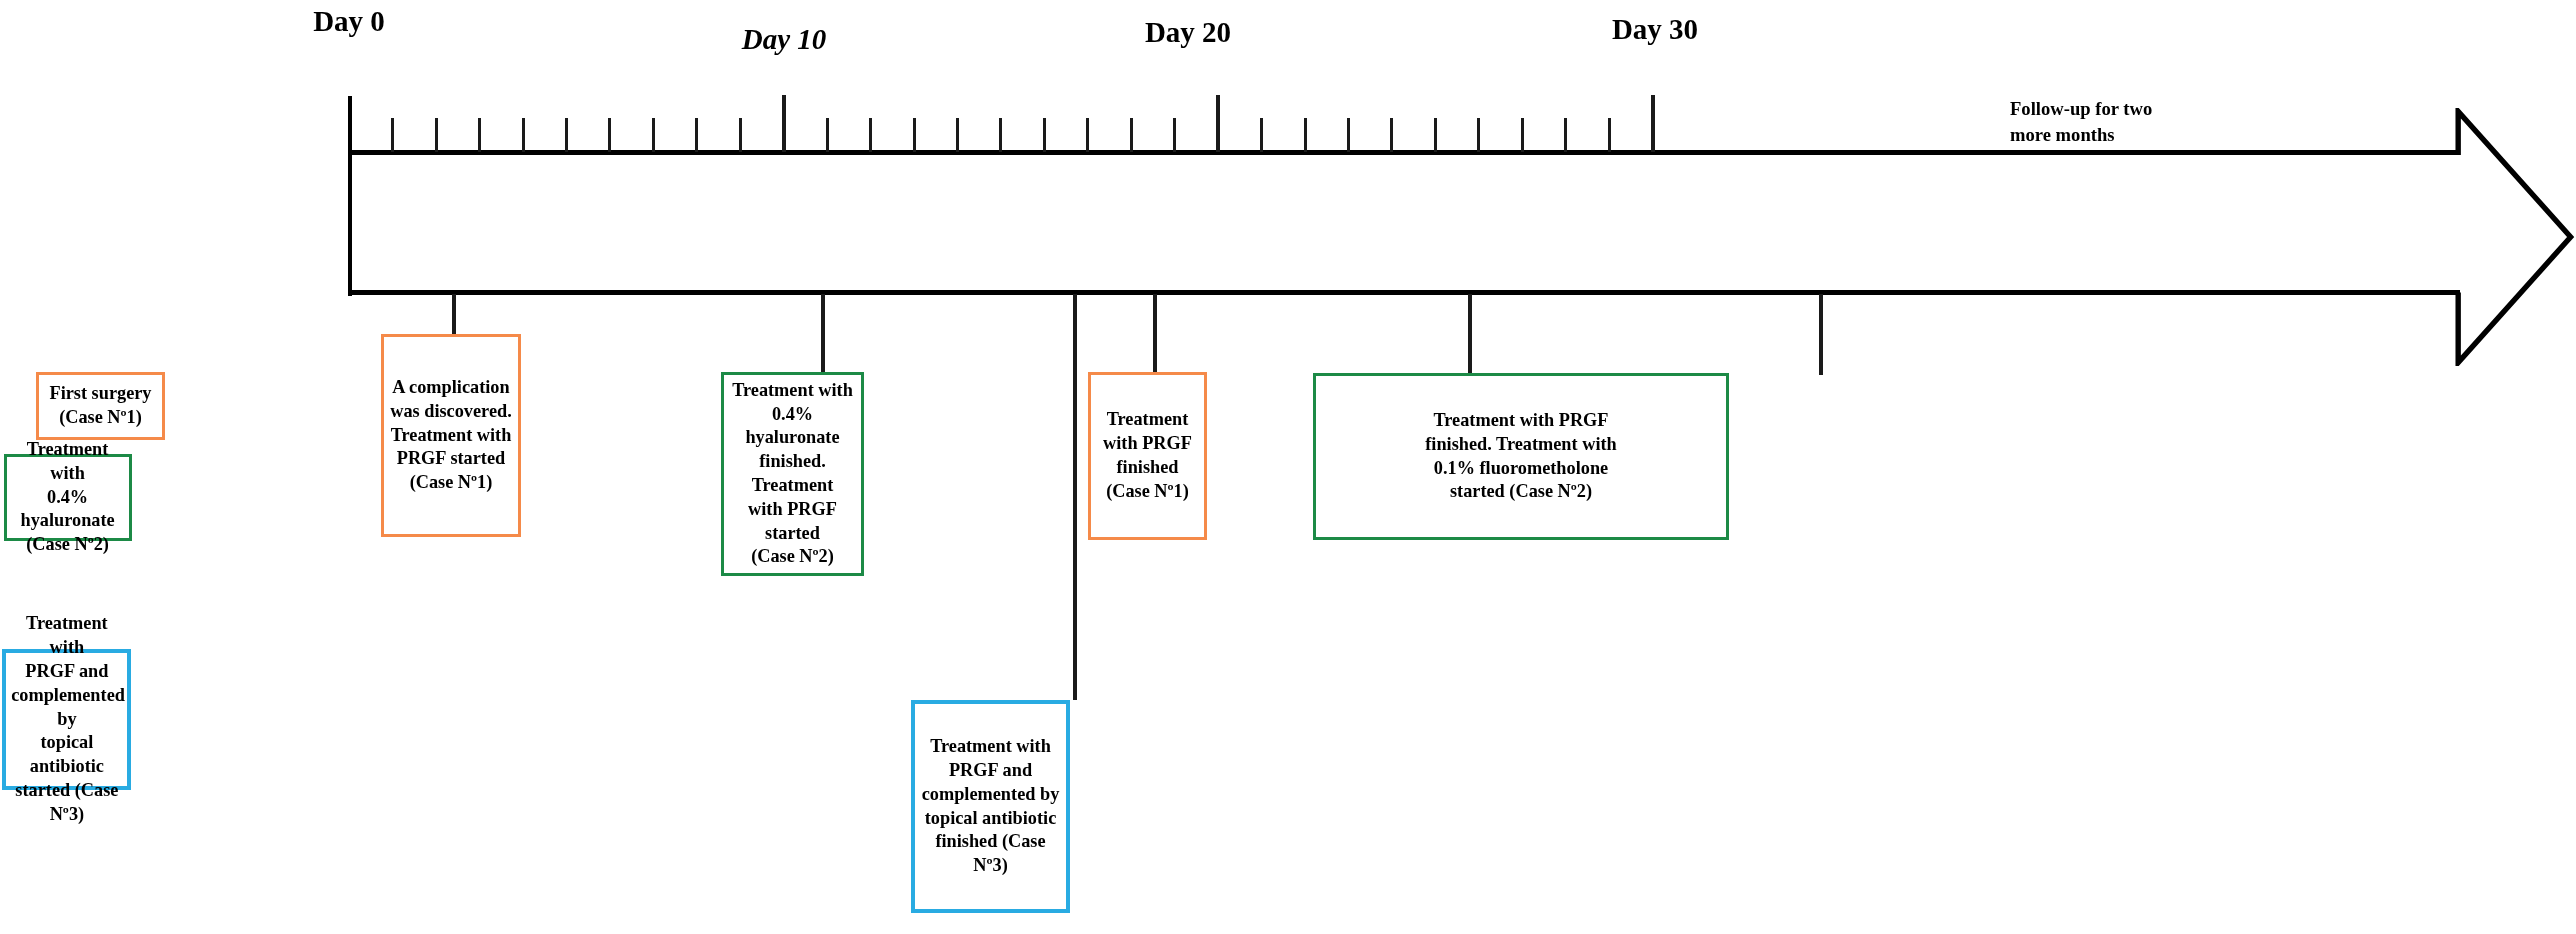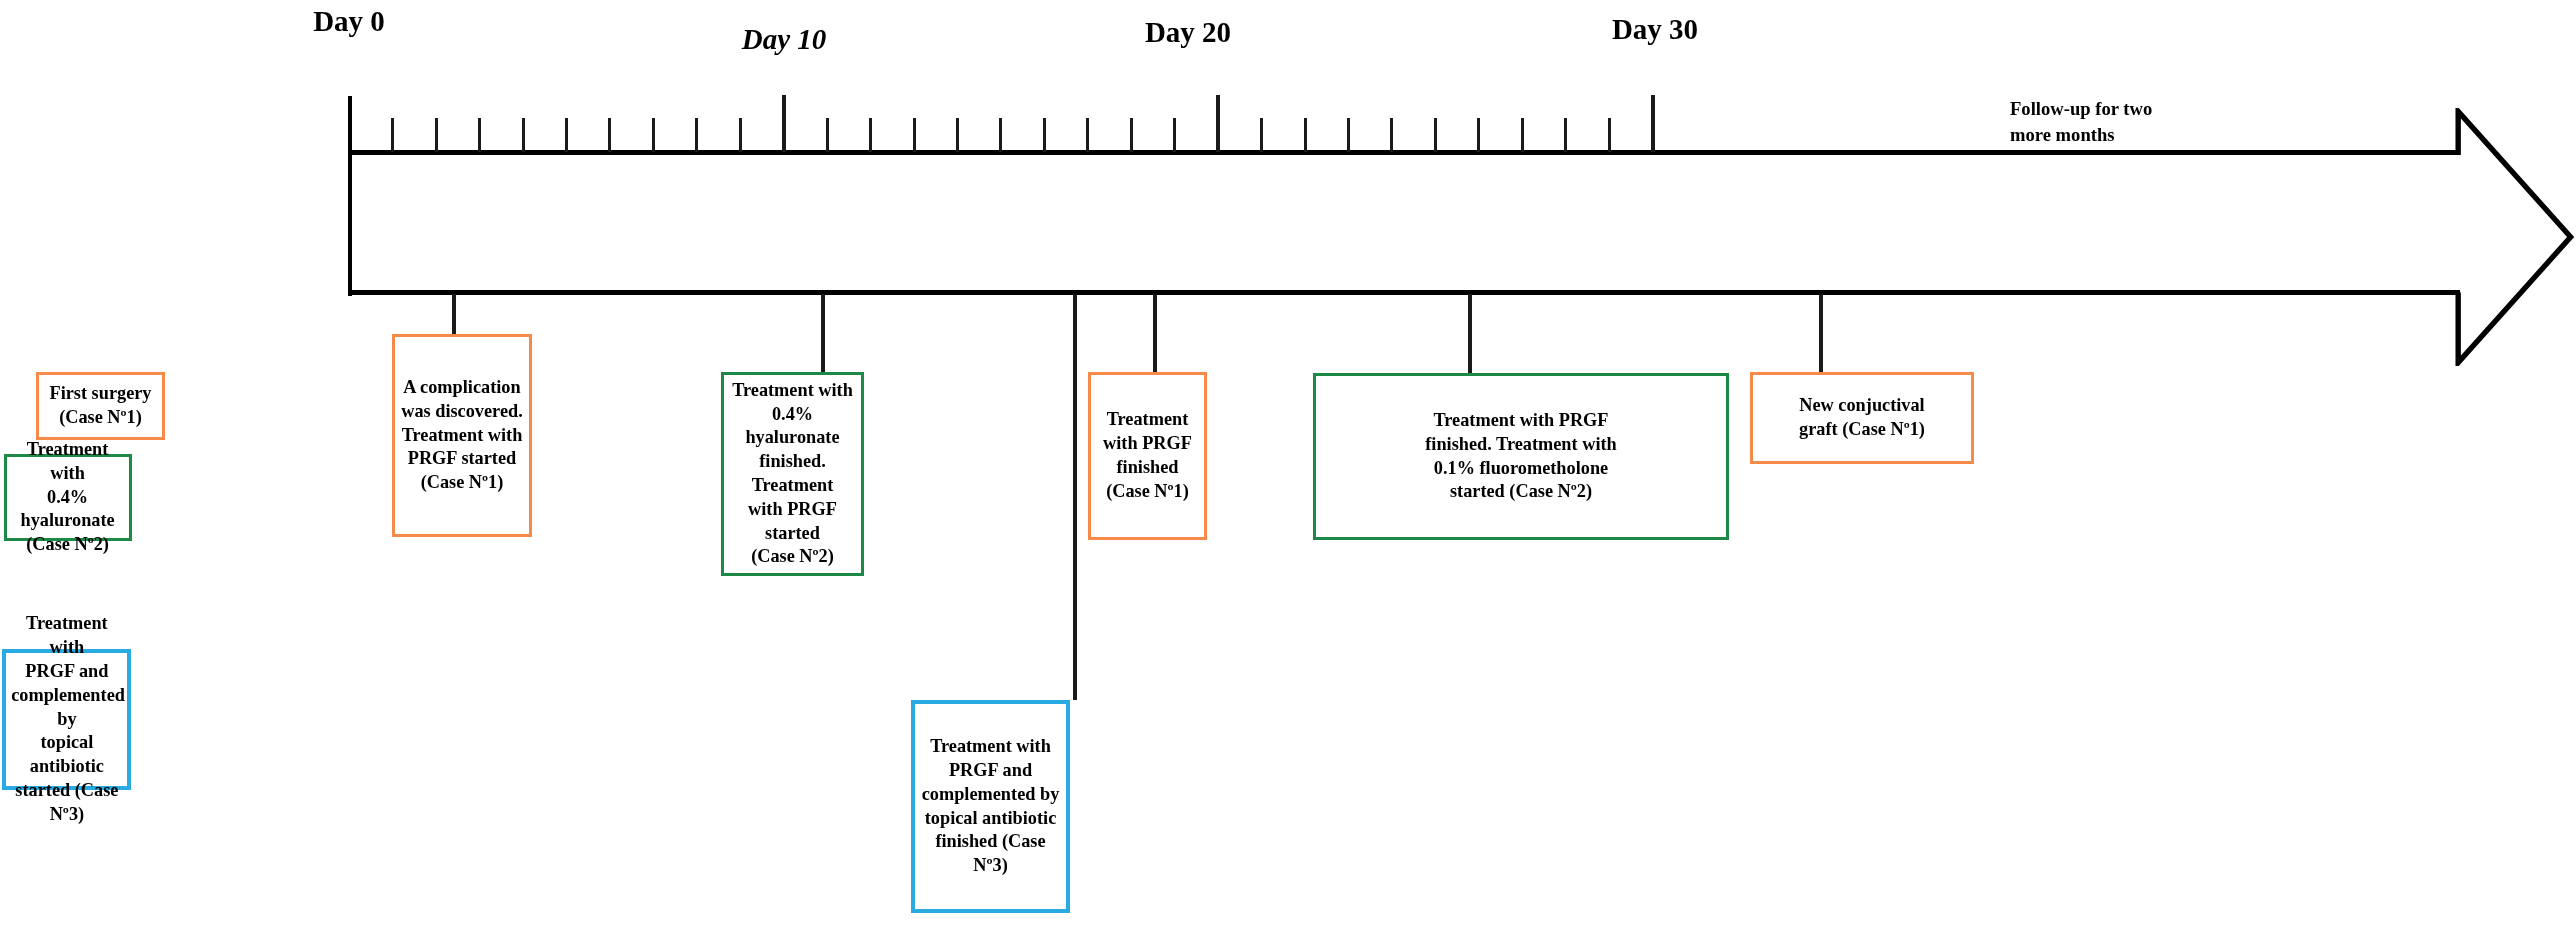--- a/index.html
+++ b/index.html
@@ -106,38 +106,35 @@
   </div>
 
   <div class="ebox green" style="left:3.6px;top:454px;width:128px;height:87px;">
     <span>Treatment with<br>0.4% hyaluronate<br>(Case Nº2)</span>
   </div>
 
   <div class="ebox blue" style="left:2.4px;top:649px;width:129px;height:141px;">
     <span>Treatment with<br>PRGF and<br>complemented by<br>topical antibiotic<br>started (Case Nº3)</span>
   </div>
 
-  <div class="ebox orange" style="left:381px;top:334px;width:140px;height:203px;margin-left:11px;">
+  <div class="ebox orange" style="left:381px;top:334px;width:140px;height:203px;">
     <span>A complication<br>was discovered.<br>Treatment with<br>PRGF started<br>(Case Nº1)</span>
   </div>
 
   <div class="ebox green" style="left:721px;top:372px;width:143px;height:204px;">
     <span>Treatment with<br>0.4% hyaluronate<br>finished. Treatment<br>with PRGF started<br>(Case Nº2)</span>
   </div>
 
   <div class="ebox blue" style="left:911px;top:700px;width:159px;height:213px;">
     <span>Treatment with<br>PRGF and<br>complemented by<br>topical antibiotic<br>finished (Case Nº3)</span>
   </div>
 
   <div class="ebox orange" style="left:1088px;top:372px;width:119px;height:168px;">
     <span>Treatment<br>with PRGF<br>finished<br>(Case Nº1)</span>
   </div>
 
   <div class="ebox green" style="left:1313px;top:373px;width:416px;height:167px;">
     <span>Treatment with PRGF<br>finished. Treatment with<br>0.1% fluorometholone<br>started (Case Nº2)</span>
   </div>
 
-  <div class="ebox orange" style="left:1750px;top:372px;width:224px;height:92px;">
-    <span>New conjuctival<br>graft (Case Nº1)</span>
-  </div>
 
 </div>
 
 
 </body></html>

